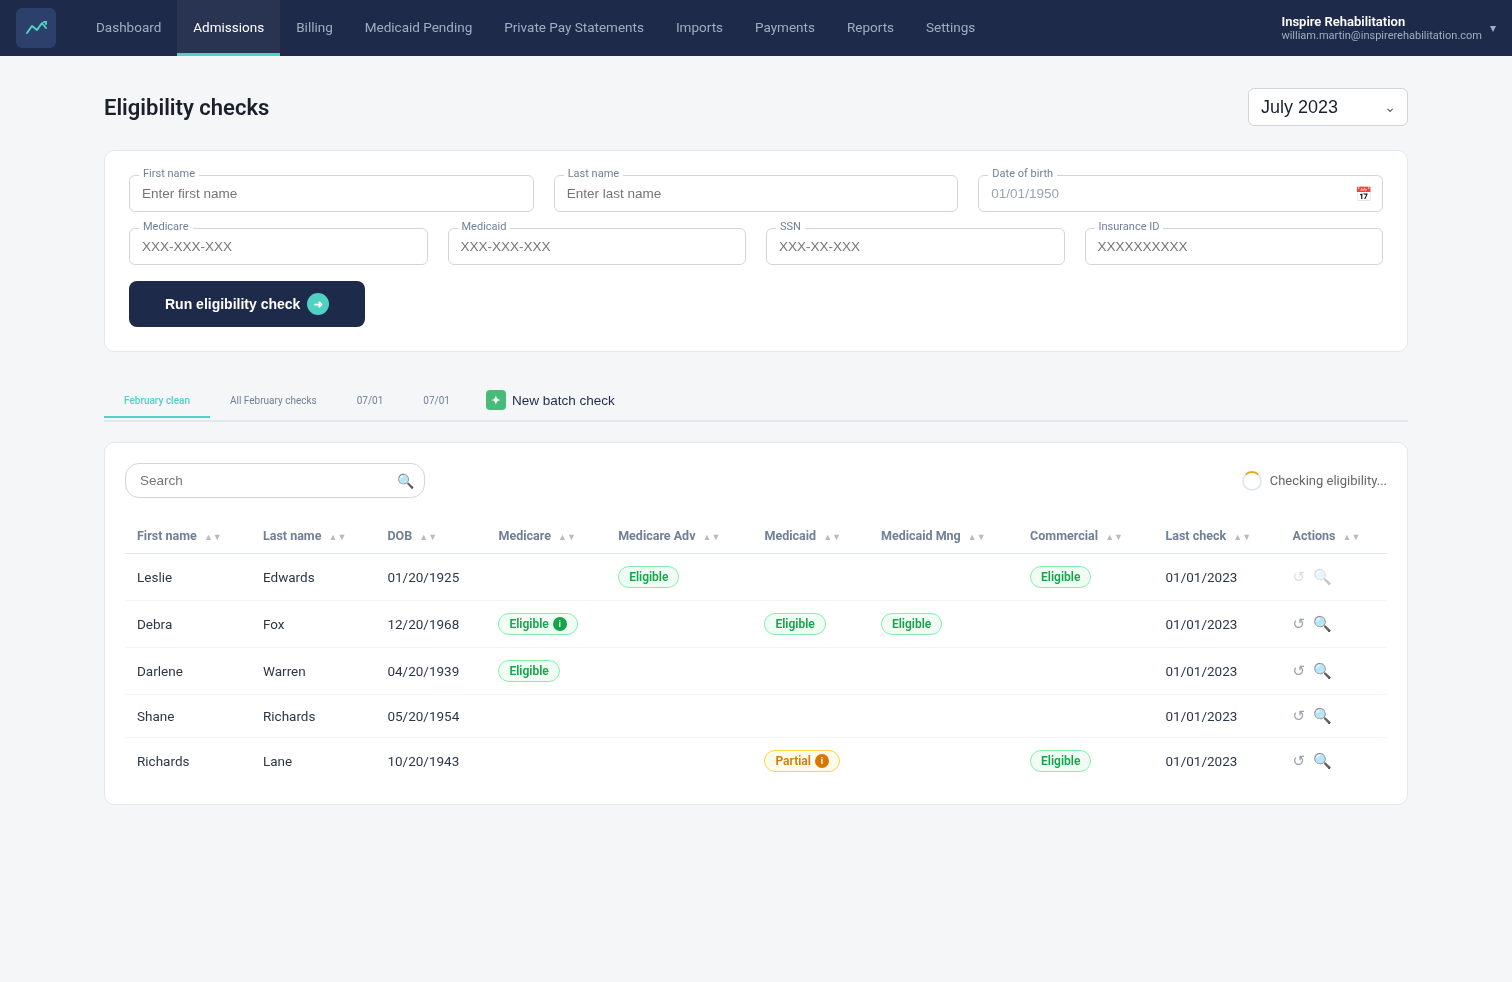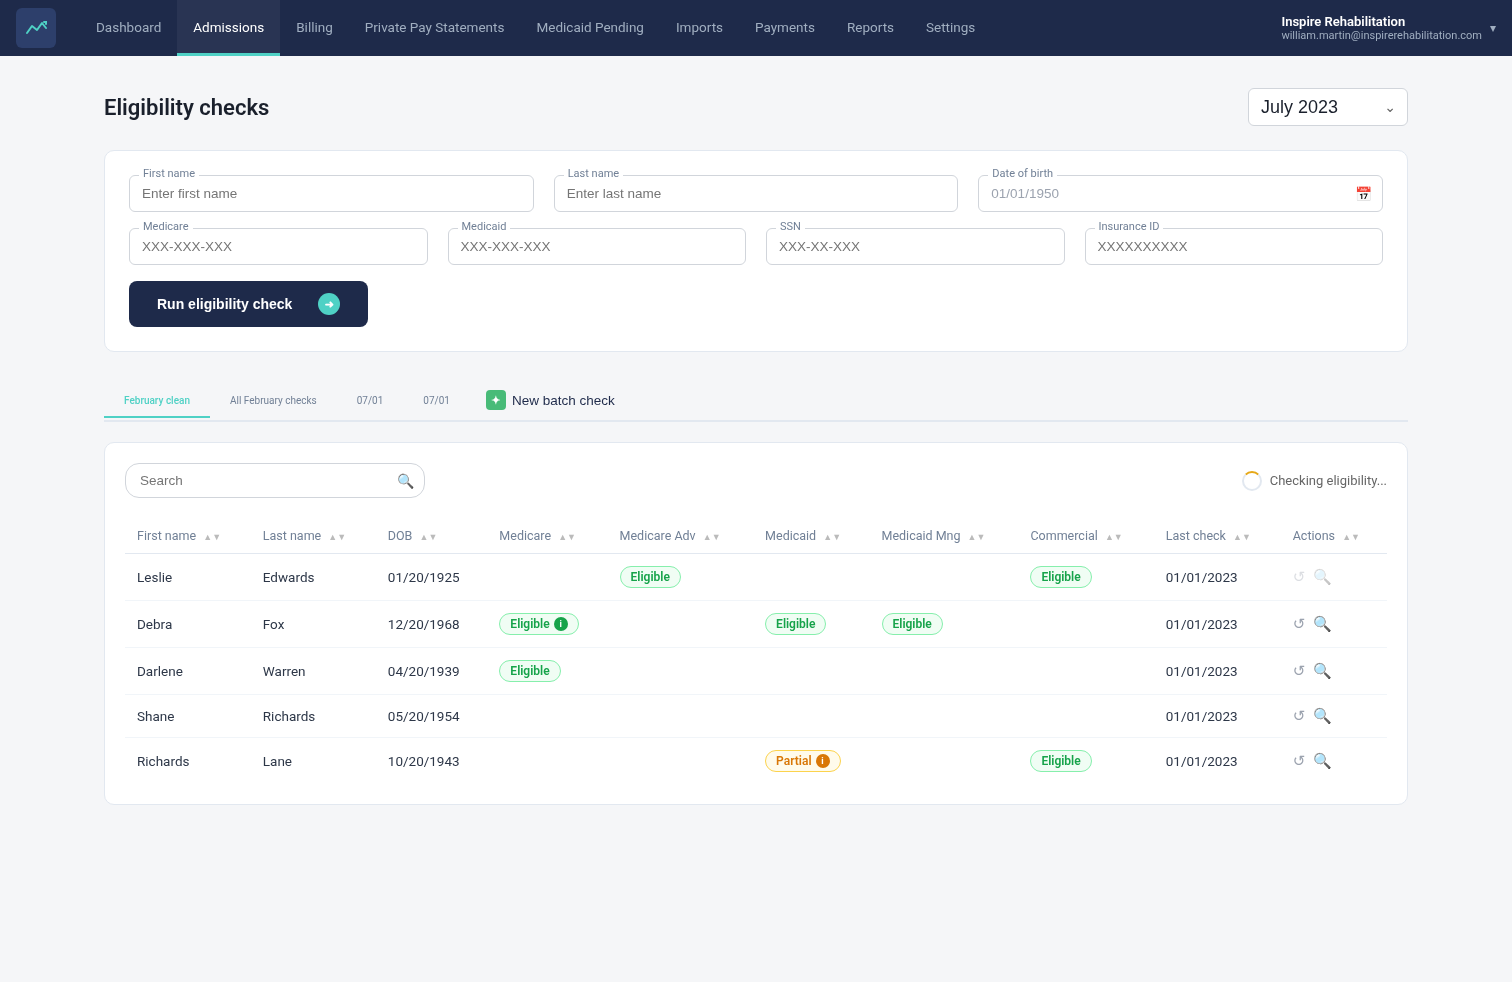--- a/index.html
+++ b/index.html
@@ -28,21 +28,21 @@
     .month-select-wrap { position: relative; display: inline-block; }
     .month-select-wrap::after { content: '⌄'; position: absolute; right: 12px; top: 50%; transform: translateY(-50%); pointer-events: none; color: #666; }
 
     
     .form-card { background: #fff; border: 1px solid #e2e8f0; border-radius: 10px; padding: 24px; margin-bottom: 28px; }
     .form-row { display: flex; gap: 20px; margin-bottom: 16px; }
     .form-field { flex: 1; position: relative; }
     .form-field label { position: absolute; top: -8px; left: 10px; background: #fff; padding: 0 4px; font-size: 11px; color: #718096; z-index: 1; }
     .form-field input { width: 100%; border: 1px solid #d1d5db; border-radius: 6px; padding: 10px 12px; font-size: 13.5px; color: #9ca3af; outline: none; }
     .form-field .cal-icon { position: absolute; right: 10px; top: 50%; transform: translateY(-50%); color: #9ca3af; font-size: 14px; }
-    .run-btn { background: #1e2a4a; color: #fff; border: none; border-radius: 8px; padding: 12px 28px; font-size: 14px; font-weight: 600; cursor: pointer; display: flex; align-items: center; gap: 26px; margin-top: 4px; }
+    .run-btn { background: #1e2a4a; color: #fff; border: none; border-radius: 8px; padding: 12px 36px; font-size: 14px; font-weight: 600; cursor: pointer; display: flex; align-items: center; gap: 7px; margin-top: 4px; }
     .run-btn-icon { width: 22px; height: 22px; background: #4fd1c5; border-radius: 50%; display: flex; align-items: center; justify-content: center; font-size: 11px; }
 
     
     .tabs-row { display: flex; align-items: center; gap: 0; border-bottom: 2px solid #e2e8f0; margin-bottom: 20px; }
     .tab { padding: 10px 20px; cursor: pointer; font-size: 10px; color: #718096; border-bottom: 2px solid transparent; margin-bottom: -2px; }
     .tab.active { color: #4fd1c5; border-bottom: 2px solid #4fd1c5; font-weight: 500; }
     .tab-new-batch { display: flex; align-items: center; gap: 6px; color: #1e2a4a; background: none; border: none; cursor: pointer; font-size: 13.5px; padding: 10px 16px; }
     .tab-new-batch-icon { width: 20px; height: 20px; background: #48bb78; border-radius: 4px; display: flex; align-items: center; justify-content: center; color: #fff; font-size: 11px; font-weight: bold; }
 
     
@@ -50,21 +50,21 @@
     .table-toolbar { display: flex; align-items: center; justify-content: space-between; margin-bottom: 20px; }
     .search-wrap { position: relative; }
     .search-input { border: 1px solid #d1d5db; border-radius: 14px; padding: 9px 36px 9px 14px; font-size: 13.5px; width: 300px; color: #9ca3af; outline: none; }
     .search-icon { position: absolute; right: 10px; top: 50%; transform: translateY(-50%); color: #9ca3af; font-size: 14px; }
     .checking-status { display: flex; align-items: center; gap: 8px; font-size: 13px; color: #666; }
     .spinner { width: 20px; height: 20px; border: 2px solid #e2e8f0; border-top-color: #e6a817; border-radius: 50%; animation: spin 0.8s linear infinite; }
     @keyframes spin { to { transform: rotate(360deg); } }
 
     
     table { width: 100%; border-collapse: collapse; }
-    thead th { font-size: 12.5px; font-weight: 400; color: #718096; padding: 10px 12px; text-align: left; border-bottom: 1px solid #e2e8f0; white-space: nowrap; }
+    thead th { font-size: 12.5px; font-weight: 700; color: #718096; padding: 10px 12px; text-align: left; border-bottom: 1px solid #e2e8f0; white-space: nowrap; }
     thead th .sort-arrows { display: inline-flex; flex-direction: column; margin-left: 4px; font-size: 9px; color: #bbb; line-height: 1; }
     tbody tr { border-bottom: 1px solid #f1f5f9; }
     tbody tr:last-child { border-bottom: none; }
     tbody td { padding: 12px 12px; font-size: 13.5px; color: #2d3748; }
     .badge { display: inline-flex; align-items: center; gap: 4px; padding: 3px 10px; border-radius: 20px; font-size: 12px; font-weight: 600; }
     .badge-eligible { background: #f0fdf4; color: #16a34a; border: 1px solid #86efac; }
     .badge-partial { background: #fffbeb; color: #d97706; border: 1px solid #fcd34d; }
     .badge-info-icon { width: 14px; height: 14px; background: #16a34a; border-radius: 50%; color: #fff; display: inline-flex; align-items: center; justify-content: center; font-size: 9px; font-weight: bold; }
     .badge-info-icon-orange { background: #d97706; }
     .action-icons { display: flex; align-items: center; gap: 8px; }
@@ -80,22 +80,22 @@
       <svg viewBox="0 0 24 24" fill="none" stroke="#4fd1c5" stroke-width="2">
         <path d="M3 17 L8 10 L13 14 L18 7 L22 12" stroke-linecap="round" stroke-linejoin="round"></path>
         <path d="M20 6 L22 6 L22 8" stroke-linecap="round"></path>
       </svg>
     </div>
   </div>
   <div class="nav-items">
     <div class="nav-item">Dashboard</div>
     <div class="nav-item active">Admissions</div>
     <div class="nav-item">Billing</div>
+    <div class="nav-item">Medicaid Pending</div>
     <div class="nav-item">Private Pay Statements</div>
-    <div class="nav-item">Medicaid Pending</div>
     <div class="nav-item">Imports</div>
     <div class="nav-item">Payments</div>
     <div class="nav-item">Reports</div>
     <div class="nav-item">Settings</div>
   </div>
   <div class="nav-user">
     <div>
       <div class="nav-user-name">Inspire Rehabilitation</div>
       <div class="nav-user-email">william.martin@inspirerehabilitation.com</div>
     </div>

